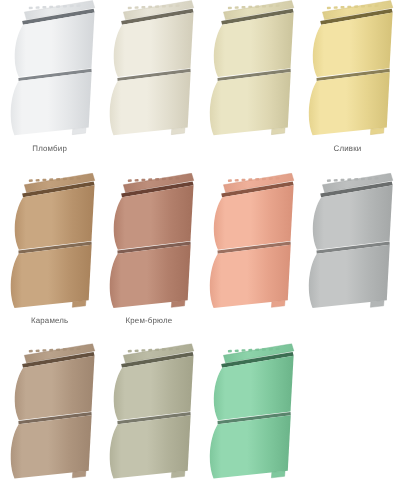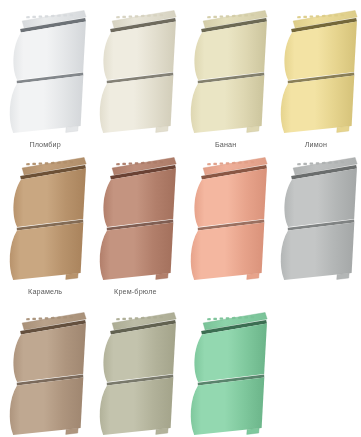--- a/index.html
+++ b/index.html
@@ -20,21 +20,21 @@
     inset: 0;
     background: #ffffff;
   }
 
   .swatch-row {
     position: absolute;
     left: 0;
     width: 361px;
     display: flex;
   }
-  .row-1 { top: 0px;   height: 160px; margin-top: 10px; }
+  .row-1 { top: 0px;   height: 160px; }
   .row-2 { top: 157px; height: 156px; }
   .row-3 { top: 312px; height: 125px; }
 
   .swatch-cell {
     position: relative;
     width: 90.25px;
     height: 100%;
   }
 
   .panel-art {
@@ -160,21 +160,20 @@
           <rect x="63.20" y="4.40" width="3.6" height="2.2" rx="0.7" fill="#d3cca8" opacity="0.95" transform="rotate(-3 63.20 4.40)"></rect>
           <rect x="69.40" y="4.10" width="3.6" height="2.2" rx="0.7" fill="#d3cca8" opacity="0.95" transform="rotate(-3 69.40 4.10)"></rect>
           <path d="M 20,19 L 85,8 L 85.8,11.4 L 20.8,22.4 Z" fill="#6d6a54"></path>
           <path d="M 20.8,22.4 L 85.8,11.4 L 83,62 L 17,70 C 11,58 12,36 20.8,22.4 Z" fill="url(#faceg2)"></path>
           <path d="M 16.6,70.8 L 83,62.6 L 83.2,65.4 L 16.8,73.6 Z" fill="#6d6a54" opacity="0.85"></path>
           <path d="M 16.8,73.6 L 83.2,65.4 L 80.5,116 L 13,123 C 7.5,110 8.5,87 16.8,73.6 Z" fill="url(#faceg2)"></path>
           <path d="M 66,117.4 L 78,116 L 77.6,121 L 65.6,122.4 Z" fill="#ded7b2" stroke="#cbc49c" stroke-width="0.4"></path>
           <path d="M 20.8,22.4 C 12,36 11,58 17,70 L 15,70.6 C 9,58 10,35 19,21.8 Z" fill="#ffffff" opacity="0.30"></path>
           <path d="M 16.8,73.6 C 8.5,87 7.5,110 13,123 L 11,123.6 C 5.5,110 6.5,86 15,73 Z" fill="#ffffff" opacity="0.30"></path>
         </svg>
-        <div class="swatch-label">Банан</div>
       </div>
       <div class="swatch-cell">
         <svg class="panel-art" viewBox="0 0 90 125" width="90" height="125" xmlns="http://www.w3.org/2000/svg">
           <defs>
             <linearGradient id="faceg3" x1="0" y1="0" x2="1" y2="0">
               <stop offset="0%" stop-color="#e6d48e"></stop>
               <stop offset="14%" stop-color="#f3e3a4"></stop>
               <stop offset="46%" stop-color="#f3e3a4"></stop>
               <stop offset="72%" stop-color="#e6d48e"></stop>
               <stop offset="100%" stop-color="#d5c279"></stop>
@@ -195,21 +194,21 @@
           <rect x="63.20" y="4.40" width="3.6" height="2.2" rx="0.7" fill="#dccc88" opacity="0.95" transform="rotate(-3 63.20 4.40)"></rect>
           <rect x="69.40" y="4.10" width="3.6" height="2.2" rx="0.7" fill="#dccc88" opacity="0.95" transform="rotate(-3 69.40 4.10)"></rect>
           <path d="M 20,19 L 85,8 L 85.8,11.4 L 20.8,22.4 Z" fill="#75683a"></path>
           <path d="M 20.8,22.4 L 85.8,11.4 L 83,62 L 17,70 C 11,58 12,36 20.8,22.4 Z" fill="url(#faceg3)"></path>
           <path d="M 16.6,70.8 L 83,62.6 L 83.2,65.4 L 16.8,73.6 Z" fill="#75683a" opacity="0.85"></path>
           <path d="M 16.8,73.6 L 83.2,65.4 L 80.5,116 L 13,123 C 7.5,110 8.5,87 16.8,73.6 Z" fill="url(#faceg3)"></path>
           <path d="M 66,117.4 L 78,116 L 77.6,121 L 65.6,122.4 Z" fill="#e6d48e" stroke="#d5c279" stroke-width="0.4"></path>
           <path d="M 20.8,22.4 C 12,36 11,58 17,70 L 15,70.6 C 9,58 10,35 19,21.8 Z" fill="#ffffff" opacity="0.30"></path>
           <path d="M 16.8,73.6 C 8.5,87 7.5,110 13,123 L 11,123.6 C 5.5,110 6.5,86 15,73 Z" fill="#ffffff" opacity="0.30"></path>
         </svg>
-        <div class="swatch-label">Лимон</div>
+        <div class="swatch-label">Сливки</div>
       </div>
     </div>
     <div class="swatch-row row-2">
       <div class="swatch-cell">
         <svg class="panel-art" viewBox="0 0 90 125" width="90" height="125" xmlns="http://www.w3.org/2000/svg">
           <defs>
             <linearGradient id="faceg4" x1="0" y1="0" x2="1" y2="0">
               <stop offset="0%" stop-color="#b8936c"></stop>
               <stop offset="14%" stop-color="#c9a781"></stop>
               <stop offset="46%" stop-color="#c9a781"></stop>

